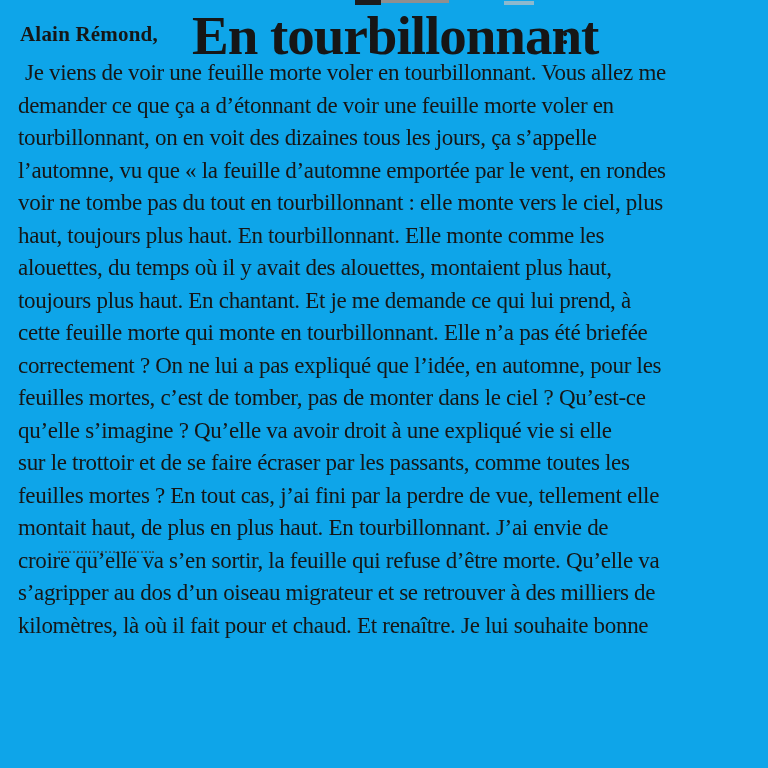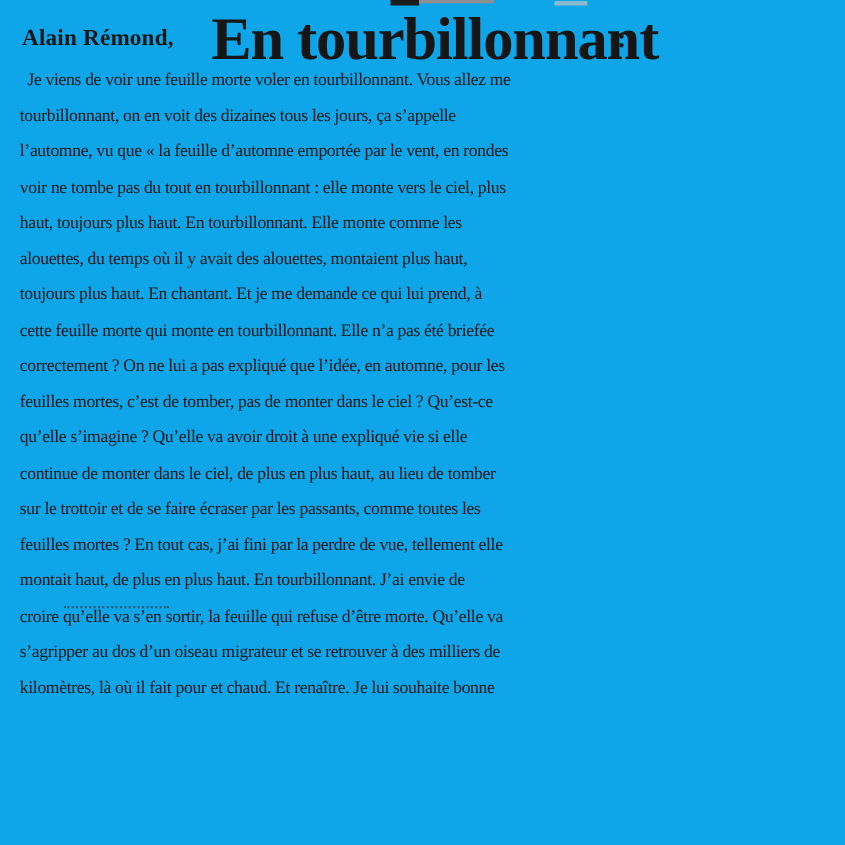--- a/index.html
+++ b/index.html
@@ -67,21 +67,21 @@
   .title-mark {
     position: absolute;
     left: 561px; top: 22px;
     font-size: 25px;
     font-weight: bold;
   }
   .body-text {
     position: absolute;
     left: 18px; top: 57px;
     width: 748px;
-    font-size: 16px;
+    font-size: 23px;
     line-height: 32.5px;
     letter-spacing: -0.3px;
   }
   .line {
     white-space: nowrap;
     height: 32.5px;
   }
   .line:first-child {
     padding-left: 7px;
   }
@@ -97,31 +97,31 @@
   <div class="artifact-dots"></div>
 
   <div class="header">
     <span class="author">Alain Rémond,</span>
     <span class="title">En tourbillonnant</span>
     <span class="title-mark">:</span>
   </div>
 
   <div class="body-text">
       <div class="line">Je viens de voir une feuille morte voler en tourbillonnant. Vous allez me</div>
+      <div class="line">demander ce que ça a d’étonnant de voir une feuille morte voler en</div>
       <div class="line">tourbillonnant, on en voit des dizaines tous les jours, ça s’appelle</div>
       <div class="line">l’automne, vu que « la feuille d’automne emportée par le vent, en rondes</div>
       <div class="line">voir ne tombe pas du tout en tourbillonnant : elle monte vers le ciel, plus</div>
       <div class="line">haut, toujours plus haut. En tourbillonnant. Elle monte comme les</div>
       <div class="line">alouettes, du temps où il y avait des alouettes, montaient plus haut,</div>
       <div class="line">toujours plus haut. En chantant. Et je me demande ce qui lui prend, à</div>
       <div class="line">cette feuille morte qui monte en tourbillonnant. Elle n’a pas été briefée</div>
       <div class="line">correctement ? On ne lui a pas expliqué que l’idée, en automne, pour les</div>
       <div class="line">feuilles mortes, c’est de tomber, pas de monter dans le ciel ? Qu’est-ce</div>
       <div class="line">qu’elle s’imagine ? Qu’elle va avoir droit à une expliqué vie si elle</div>
-      <div class="line">continue de monter dans le ciel, de plus en plus haut, au lieu de tomber</div>
       <div class="line">sur le trottoir et de se faire écraser par les passants, comme toutes les</div>
       <div class="line">feuilles mortes ? En tout cas, j’ai fini par la perdre de vue, tellement elle</div>
       <div class="line">montait haut, de plus en plus haut. En tourbillonnant. J’ai envie de</div>
       <div class="line">croire qu’elle va s’en sortir, la feuille qui refuse d’être morte. Qu’elle va</div>
       <div class="line">s’agripper au dos d’un oiseau migrateur et se retrouver à des milliers de</div>
       <div class="line">kilomètres, là où il fait pour et chaud. Et renaître. Je lui souhaite bonne</div>
     </div>
 
 </div>
 

